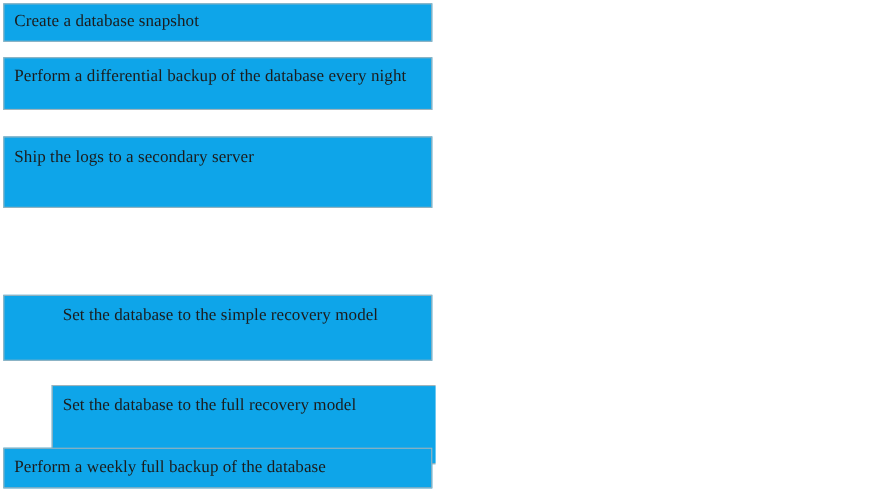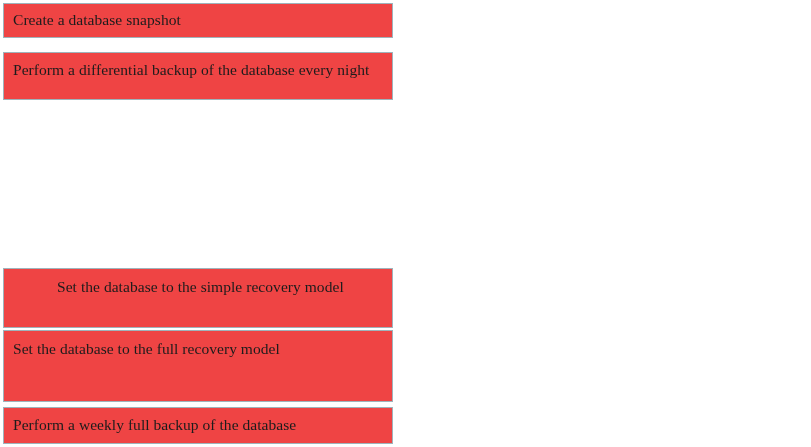--- a/index.html
+++ b/index.html
@@ -18,40 +18,40 @@
     width: 811px;
     height: 447px;
     background: #ffffff;
   }
   .option-box {
     position: absolute;
     left: 3px;
     width: 390px;
     box-sizing: border-box;
     border: 1px solid #9fb3bb;
-    background: #ef4444;
+    background: #0ea5e9;
     padding: 4px 9px 4px 9px;
     display: block;
   }
   .option-text {
     font-family: "Liberation Serif", "DejaVu Serif", serif;
     font-size: 15.5px;
     line-height: 21px;
     color: #1c1c1c;
     letter-spacing: 0.05px;
     white-space: normal;
     display: block;
   }
   
   #opt-1 { top: 3px;   height: 35px; }
   #opt-2 { top: 52px;  height: 48px; }
   #opt-3 { top: 124px; height: 65px; }
   #opt-4 { top: 198px; height: 60px; }
   #opt-5 { top: 268px; height: 60px; }
-  #opt-6 { top: 330px; height: 72px; }
+  #opt-6 { top: 350px; height: 72px; margin-left: 44px; }
   #opt-7 { top: 407px; height: 37px; }
 
   #opt-1 .option-text { padding-top: 1px; }
   #opt-2 .option-text { padding-top: 2px; }
   #opt-3 .option-text { padding-top: 3px; }
   #opt-4 .option-text { padding-top: 2px; }
   #opt-5 .option-text { padding-top: 3px; margin-left: 44px; }
   #opt-6 .option-text { padding-top: 3px; }
   #opt-7 .option-text { padding-top: 2px; }
 
@@ -70,20 +70,23 @@
 <div id="canvas">
 
   <div class="option-box" id="opt-1">
     <span class="option-text">Create a database snapshot</span>
   </div>
 
   <div class="option-box" id="opt-2">
     <span class="option-text">Perform a differential backup of the database every night</span>
   </div>
 
+  <div class="option-box" id="opt-3">
+    <span class="option-text">Ship the logs to a secondary server</span>
+  </div>
 
 
   <div class="option-box" id="opt-5">
     <span class="option-text">Set the database to the simple recovery model</span>
   </div>
 
   <div class="option-box" id="opt-6">
     <span class="option-text">Set the database to the full recovery model</span>
   </div>
 

